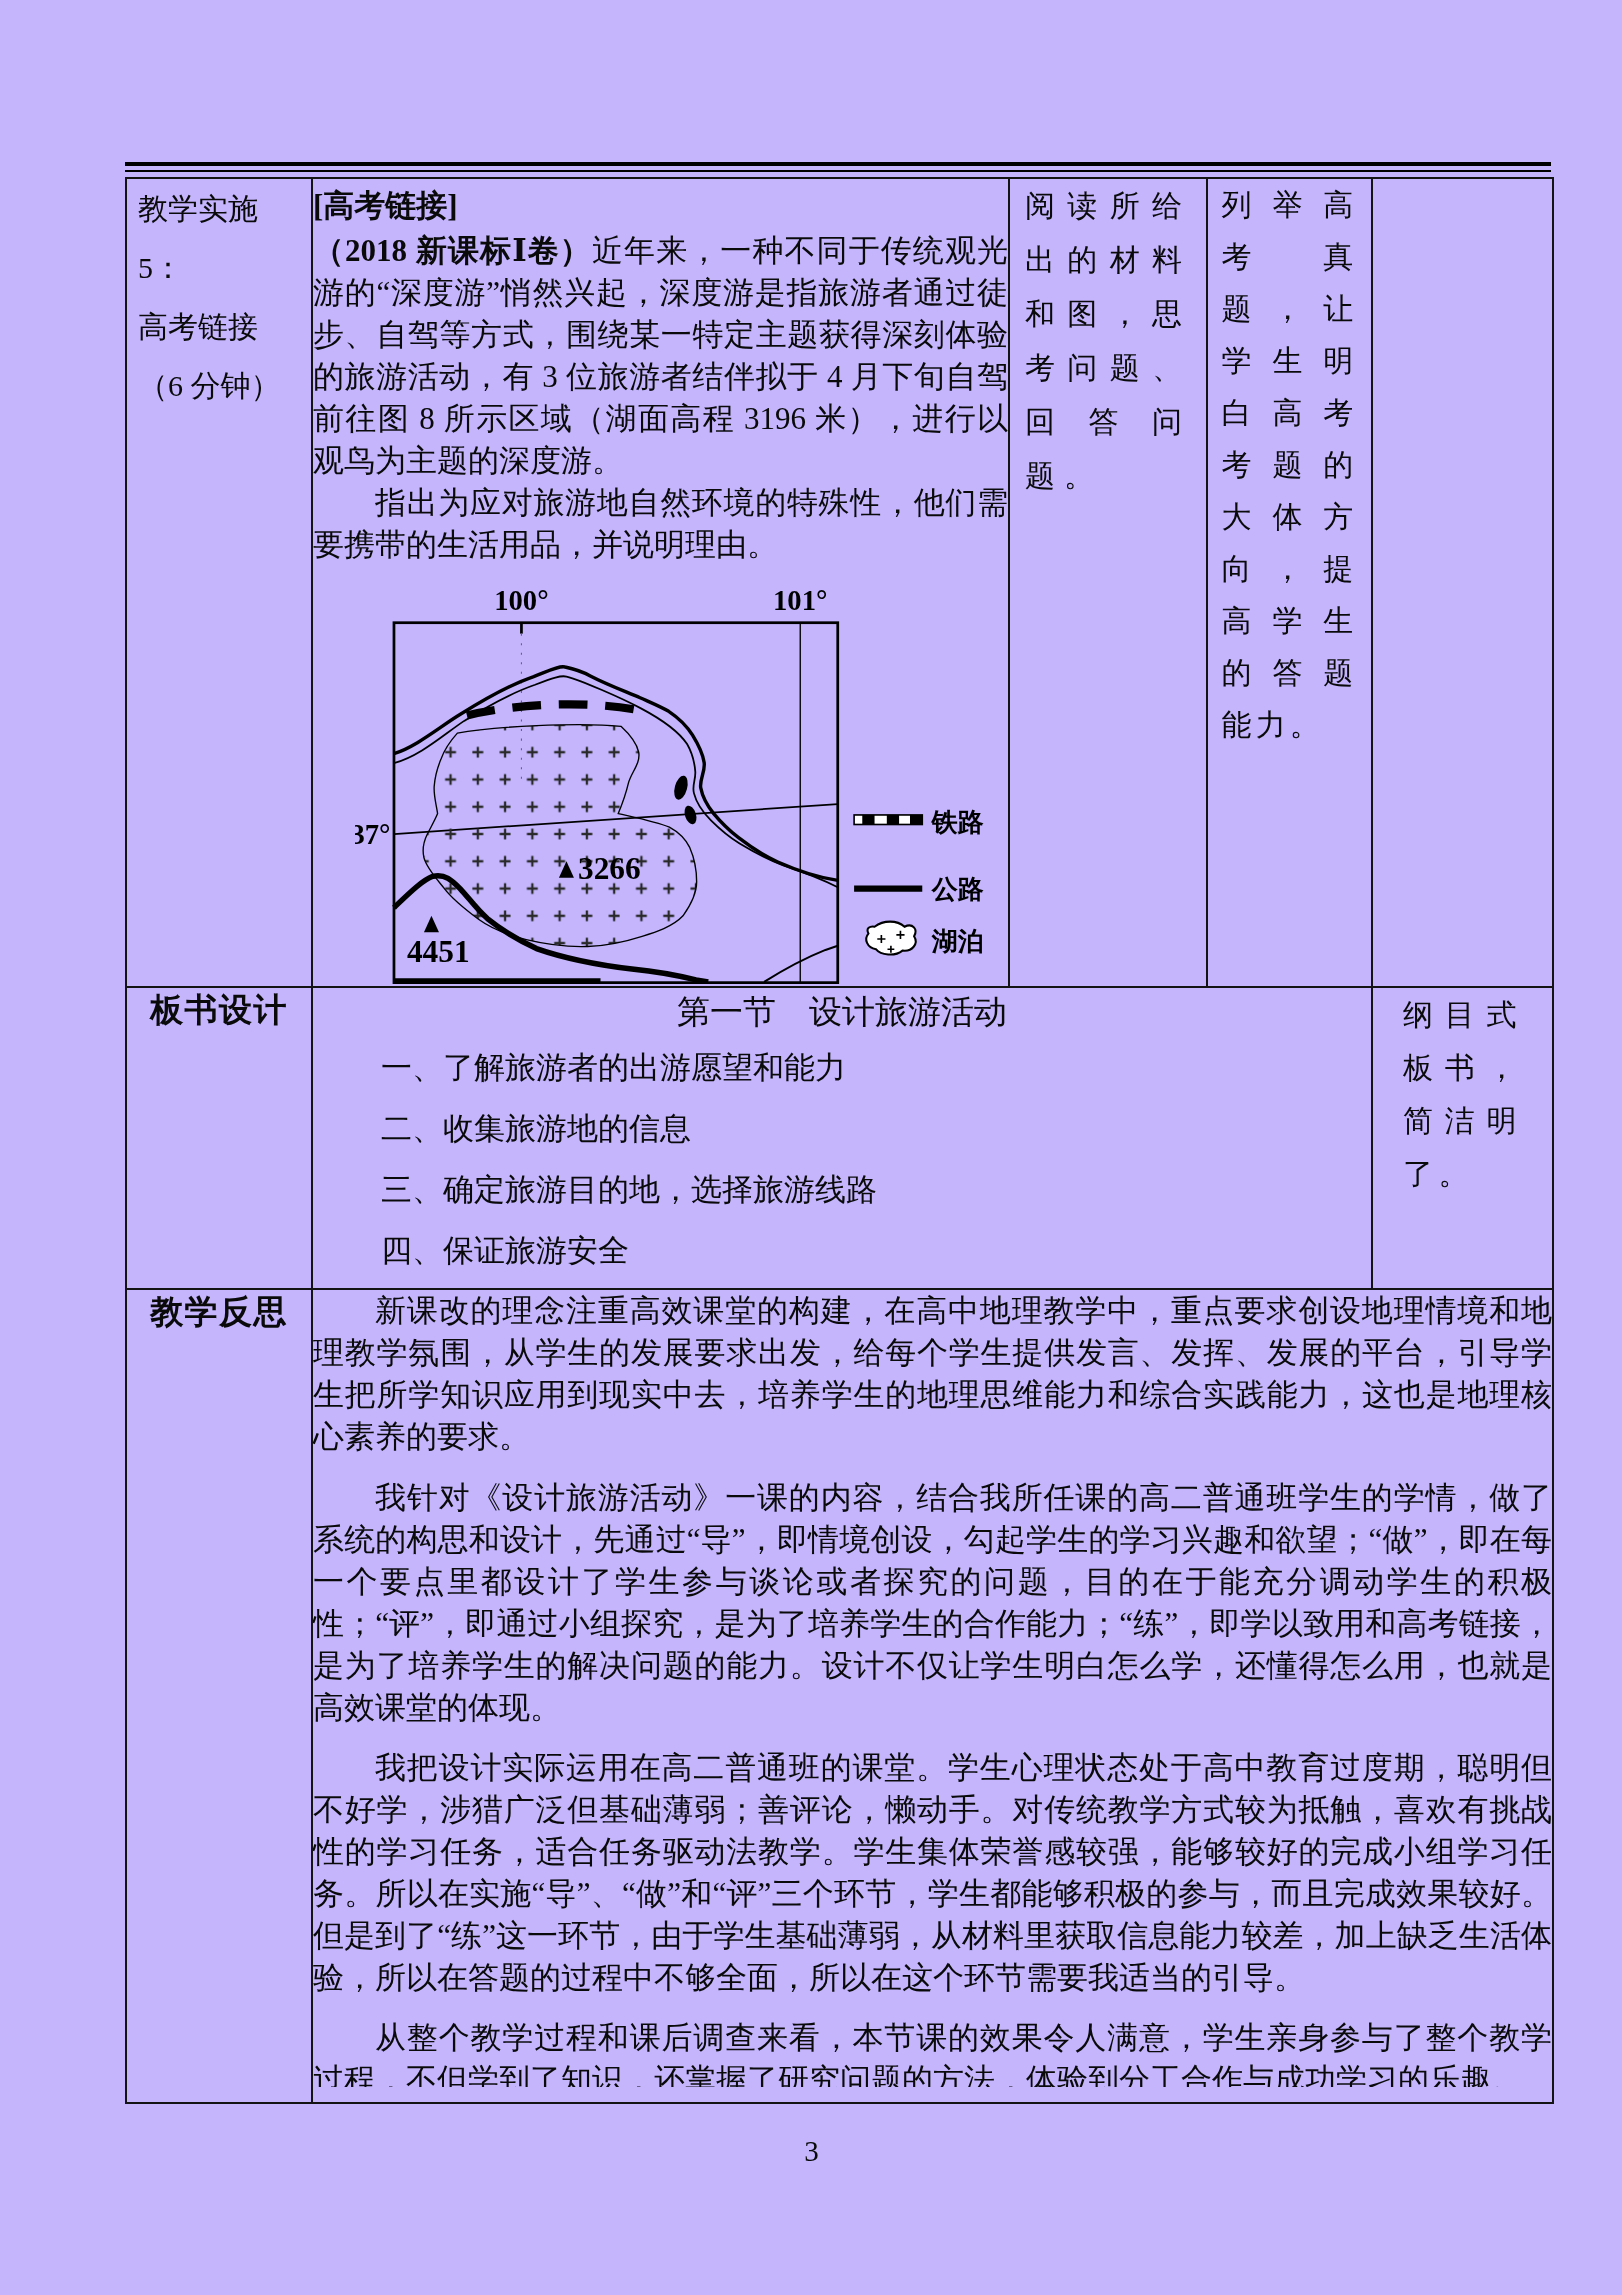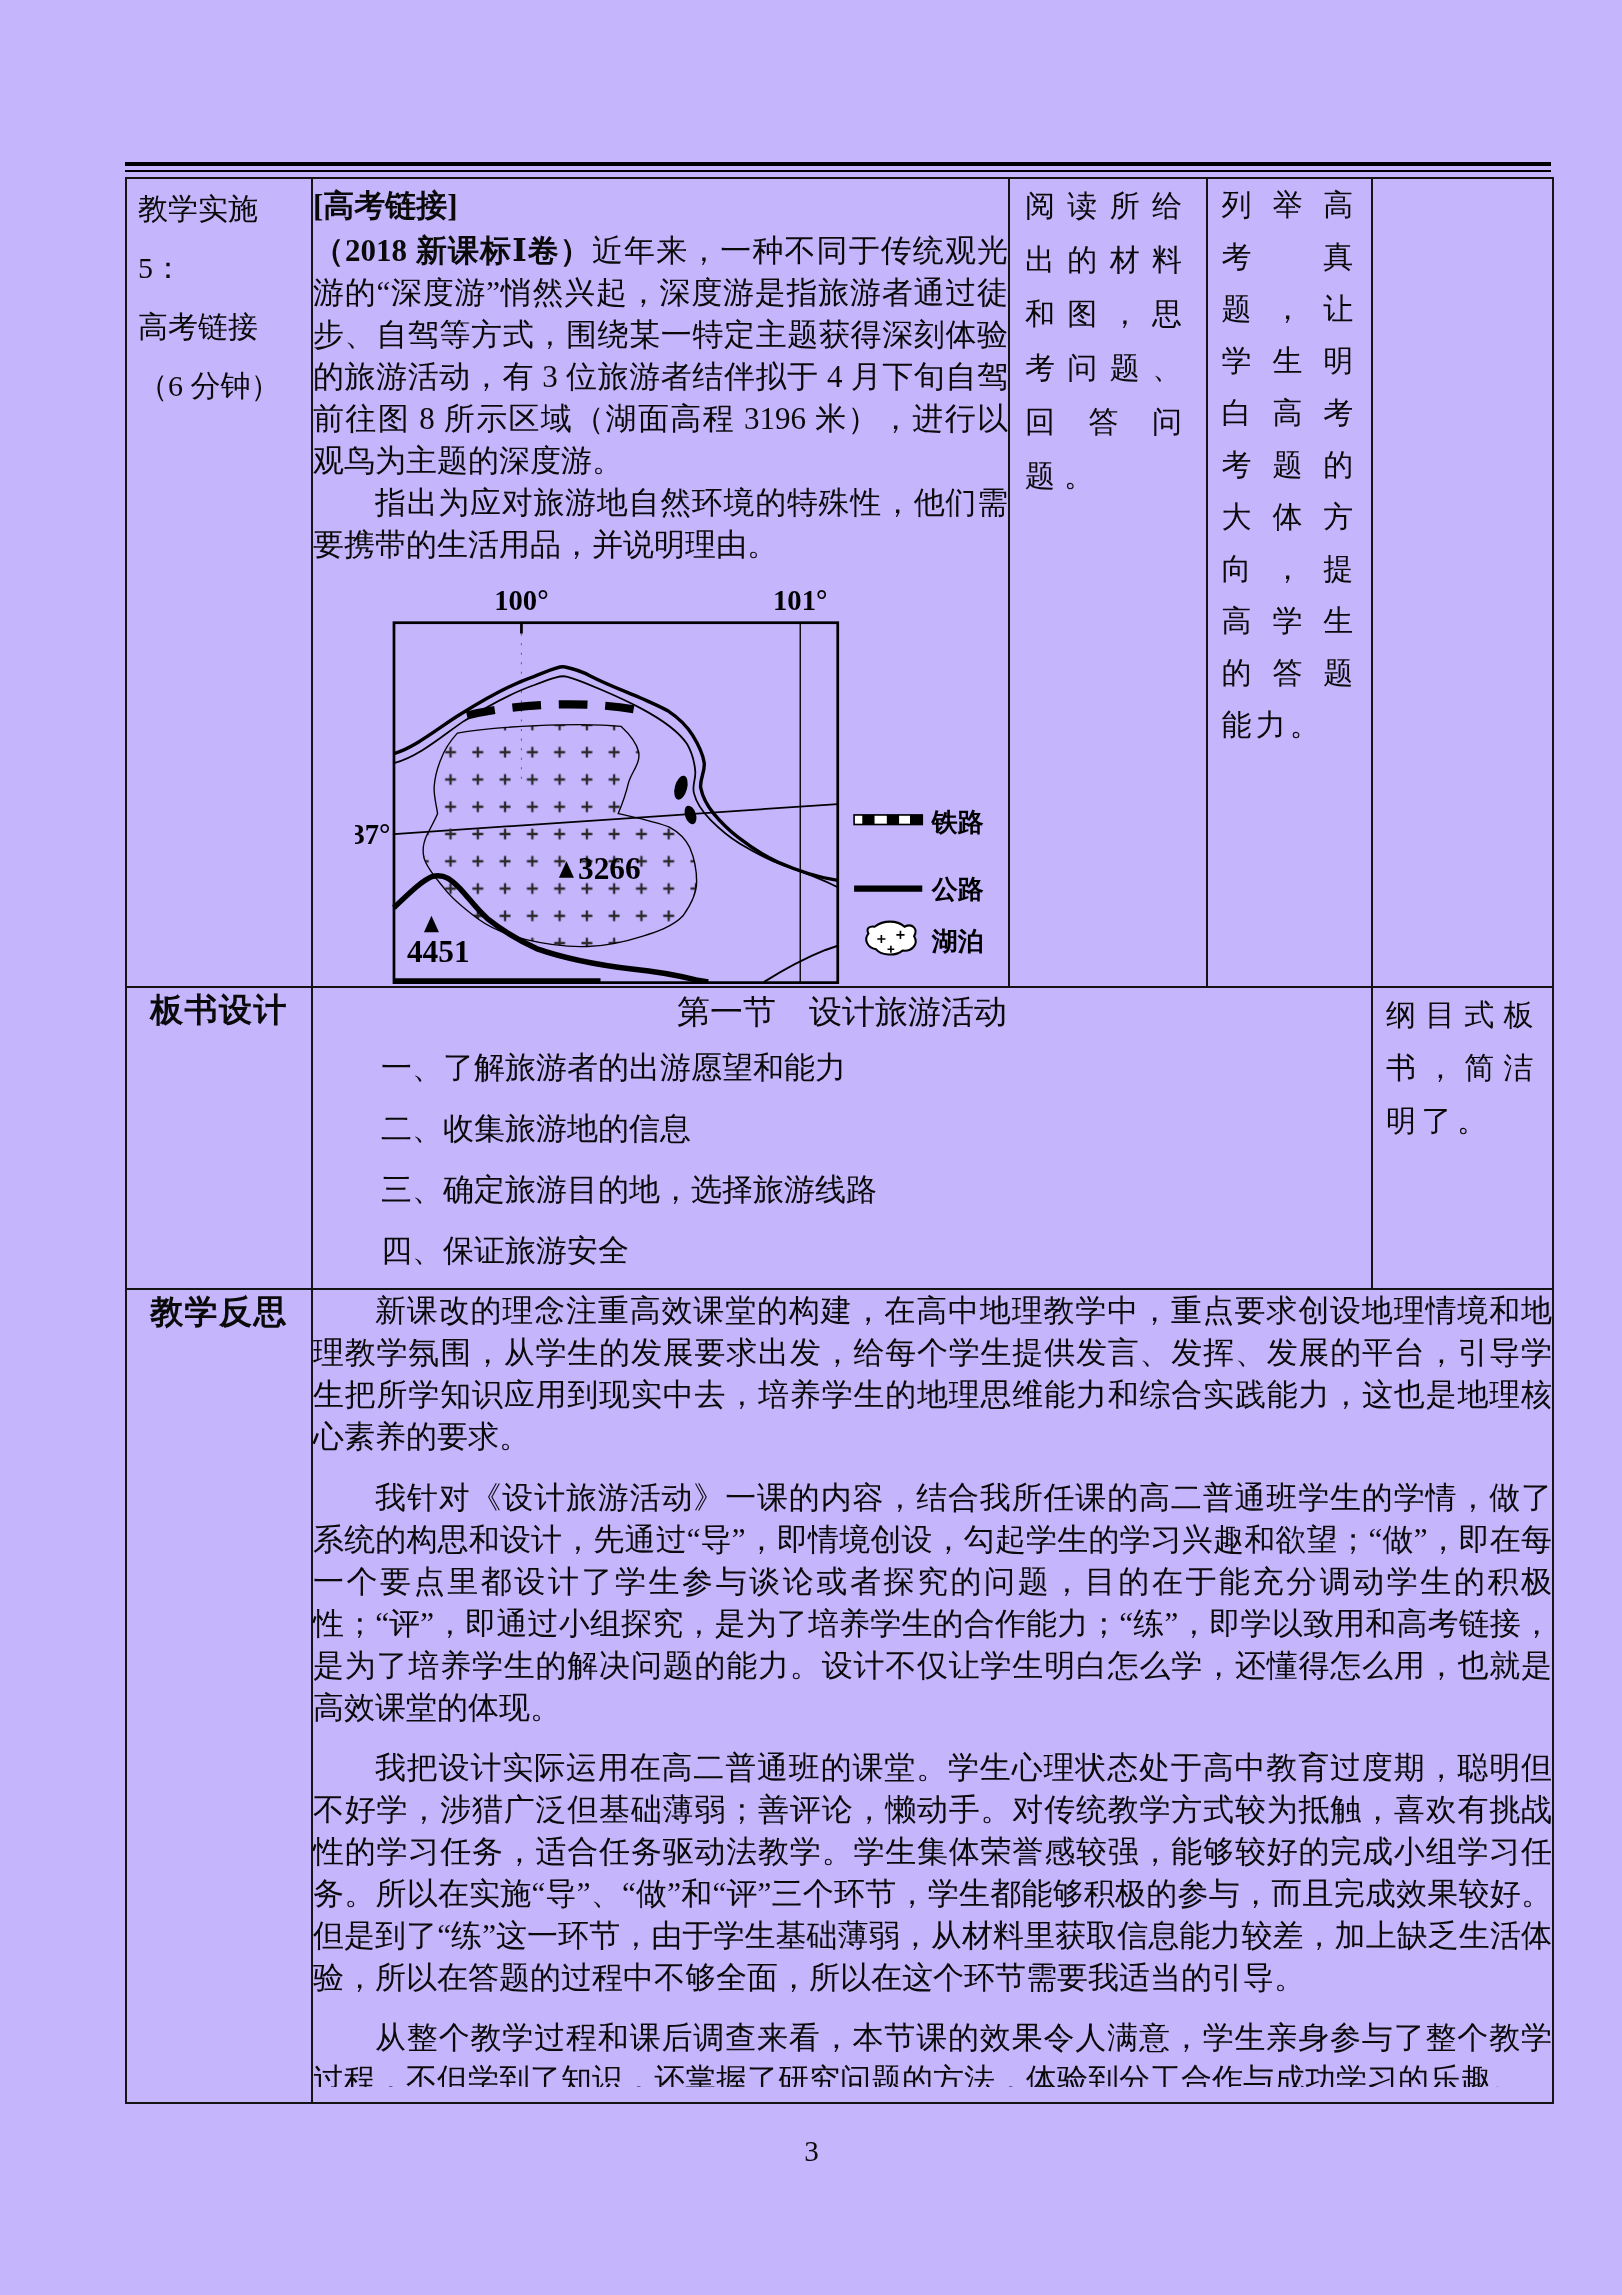--- a/index.html
+++ b/index.html
@@ -43,21 +43,21 @@
   td.c-activity{vertical-align:middle;margin-left:33px;}
   .activity-text{padding:0 15px;font-size:30px;line-height:54px;letter-spacing:8.9px;text-align:justify;}
   td.c-purpose{vertical-align:middle;}
   .purpose-text{padding:0 13.6px;font-size:30px;line-height:52px;letter-spacing:4.1px;text-align:justify;}
 
   td.c-board{padding:9.5px 0 0 0;}
   .board-title{text-align:center;font-size:33px;line-height:49px;font-family:Liberation Serif, serif;}
   .board-item{padding-left:68px;font-size:31px;line-height:61px;}
 
   td.c-note{vertical-align:middle;}
-  .note-text{padding:0 13px;font-size:30px;line-height:53px;letter-spacing:5.5px;text-align:justify;}
+  .note-text{padding:0 30px;font-size:30px;line-height:53px;letter-spacing:5.5px;text-align:justify;}
 
   td.c-reflect{padding:9.5px 16.4px 0 13.6px;}
   .reflect-wrap{height:797px;overflow:hidden;}
   .reflect-wrap p{font-size:31px;line-height:42px;text-align:justify;text-indent:2em;margin:0 0 18.4px 0;}
 
   .map-figure{margin:9.5px 0 0 42px;}
   .page-num{position:absolute;left:0;top:2135px;width:1623px;text-align:center;font-size:29px;}
   svg text{font-family:"Liberation Serif","DejaVu Serif",serif;}
 </style>
 </head>

